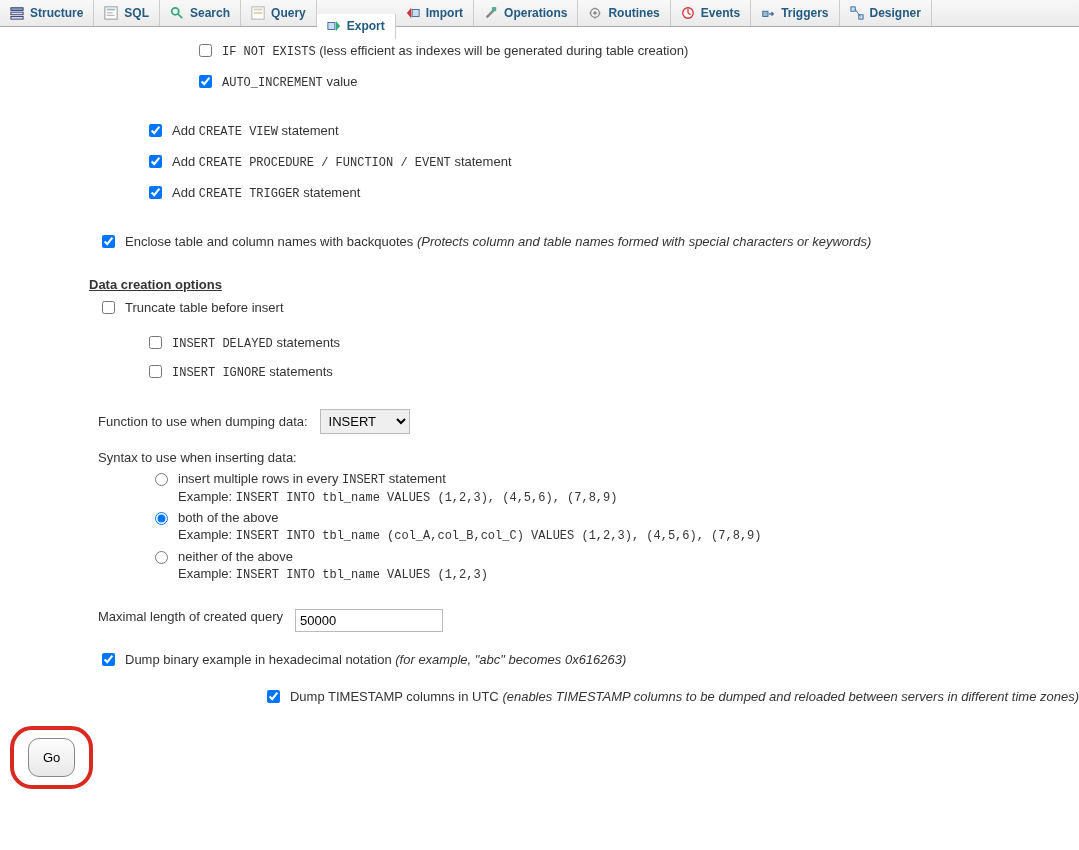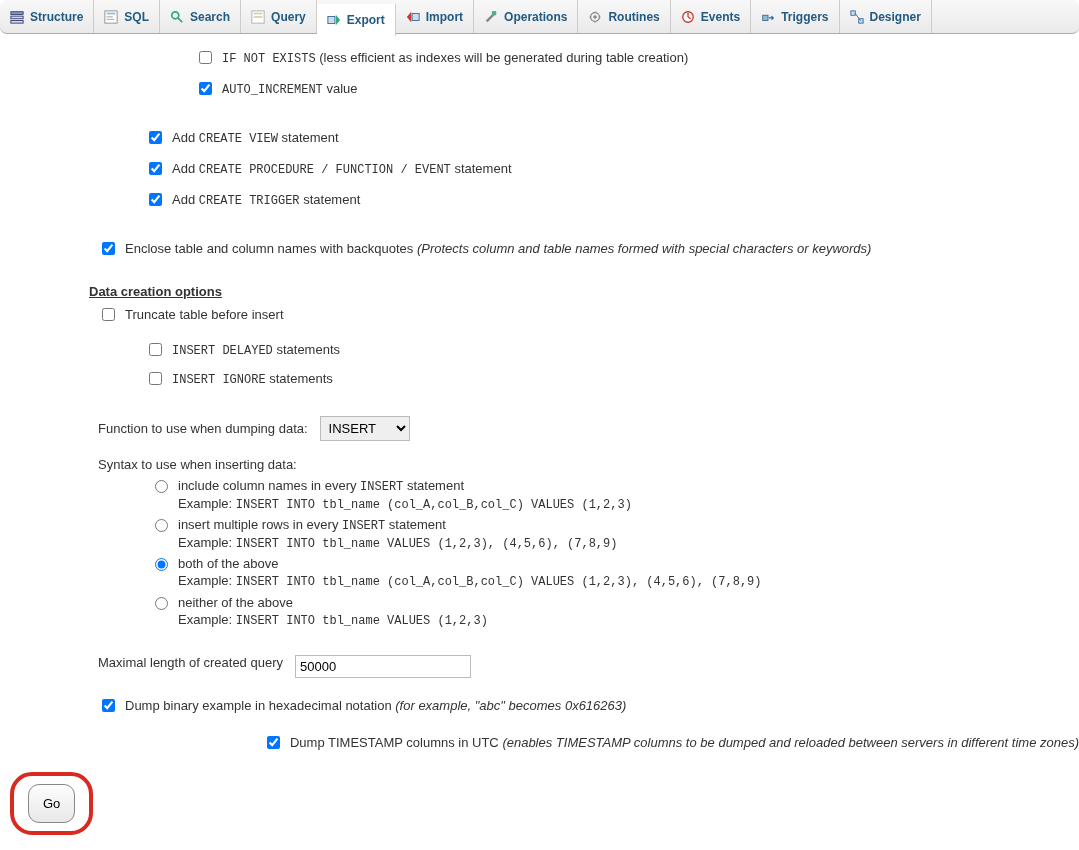--- a/index.html
+++ b/index.html
@@ -8,39 +8,38 @@
     font-family: Arial, Helvetica, sans-serif;
     font-size: 13px;
     color: #333;
     background: #fff;
     width: 1079px;
   }
   .tabbar {
     display: flex;
     border-bottom: 1px solid #aaa;
     background: linear-gradient(#f8f8f8,#eaeaea);
-    height: 34px;
-    border-radius: 7px;
+    height: 27px;
   }
   .tab {
     display: flex;
     align-items: center;
     padding: 0 10px;
     border-right: 1px solid #ccc;
     color: #235a81;
     font-weight: bold;
     font-size: 12px;
     cursor: pointer;
     gap: 6px;
   }
   .tab.active {
     background: #fff;
     border-bottom: 2px solid #fff;
     position: relative;
-    top: 4px;
+    top: 14px;
     text-align: right;
   }
   .tabicon { width: 14px; height: 14px; display:inline-block; }
   .content { padding: 10px 0 30px 0; }
   .row { display:flex; align-items:flex-start; margin: 6px 0; }
   .ind1 { margin-left: 98px; }
   .ind2 { margin-left: 145px; }
   .ind3 { margin-left: 195px; }
   .cb { margin-right: 10px; margin-top:1px; }
   code.mono, span.mono { font-family: "Courier New", monospace; font-size: 12px; }
@@ -51,21 +50,21 @@
     margin: 26px 0 8px 45px;
     padding-left: 44px;
   }
   .field-label { margin-right: 12px; }
   select, input[type=text] {
     font-family: Arial, sans-serif;
     font-size: 13px;
     padding: 3px 4px;
     border: 1px solid #bbb;
   }
-  input[type=text] { width: 176px; }
+  input[type=text] { width: 148px; }
   select { width: 90px; }
   .radio-group { margin-left: 150px; }
   .radio-row { display:flex; align-items:flex-start; margin: 4px 0; }
   .radio-row input { margin-right: 10px; margin-top:2px; }
   .radio-text { line-height: 1.3; }
   .ex-label { display:inline; }
   .go-wrap {
     display: inline-block;
     border: 4px solid #d82a1f;
     border-radius: 22px;
@@ -245,27 +244,20 @@
     <select>
       <option>INSERT</option>
     </select>
   </div>
 
   <div class="row ind1" style="margin-top:16px;">
     <span>Syntax to use when inserting data:</span>
   </div>
 
   <div class="radio-group">
-    <div class="radio-row">
-      <input type="radio" name="syn" style="">
-      <div class="radio-text">
-        <span>include column names in every </span><span class="mono">INSERT</span><span> statement</span><br>
-        <span class="ex-label">Example: </span><span class="mono">INSERT INTO tbl_name (col_A,col_B,col_C) VALUES (1,2,3)</span>
-      </div>
-    </div>
     <div class="radio-row">
       <input type="radio" name="syn" style="">
       <div class="radio-text">
         <span>insert multiple rows in every </span><span class="mono">INSERT</span><span> statement</span><br>
         <span class="ex-label">Example: </span><span class="mono">INSERT INTO tbl_name VALUES (1,2,3), (4,5,6), (7,8,9)</span>
       </div>
     </div>
     <div class="radio-row">
       <input type="radio" name="syn" checked="" style="">
       <div class="radio-text">

